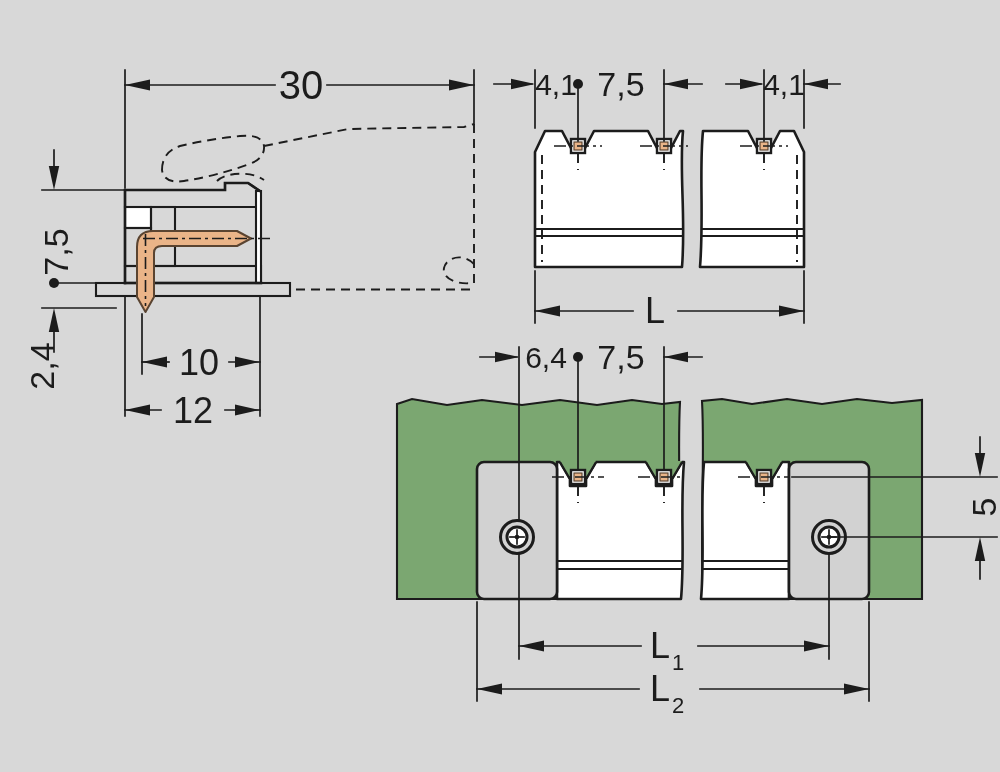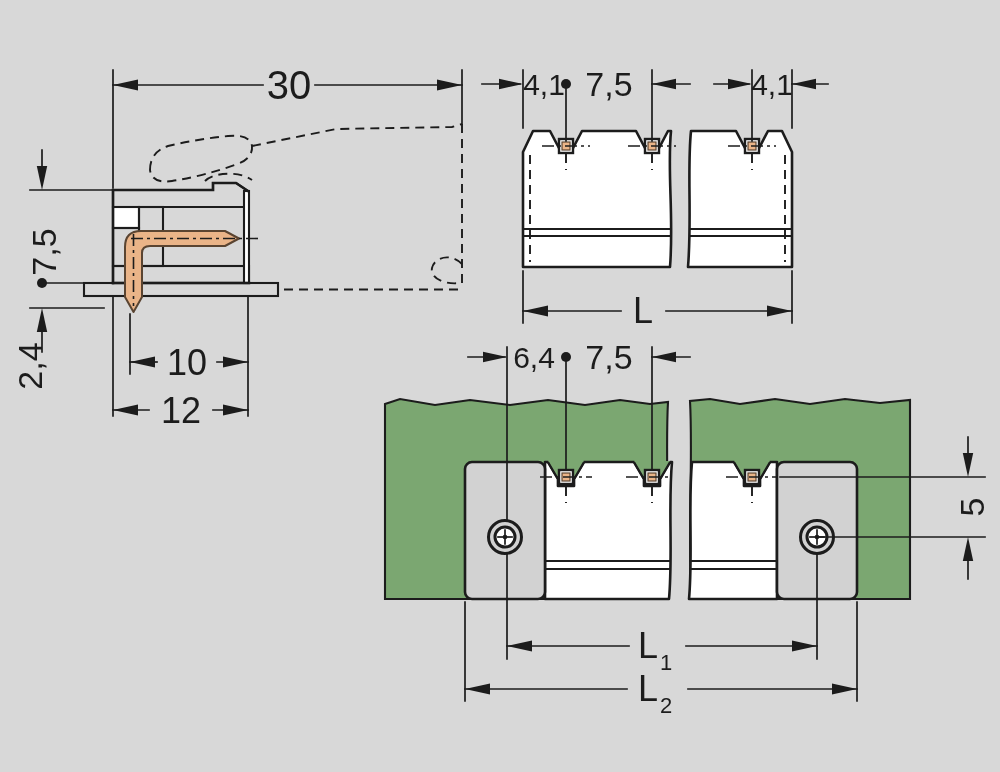--- a/index.html
+++ b/index.html
@@ -6,21 +6,21 @@
     --background:#d8d8d8;
     --line:#1c1c1c;
     --board-green:#7ba771;
     --board-hatch:#24402a;
     --copper:#eab488;
     --copper-outline:#5a4431;
     --flange-gray:#d2d2d2;
   }
   html,body{margin:0;padding:0;}
   body{background:var(--background);width:1000px;height:772px;overflow:hidden;}
-  .stage{position:relative;width:911px;height:772px;background:var(--background);}
+  .stage{position:relative;width:911px;height:772px;background:var(--background);margin-left:12px;}
   svg{position:absolute;left:0;top:0;}
   .ln{stroke:var(--line);stroke-width:2.6;fill:none;stroke-linecap:square;}
   .thin{stroke:var(--line);stroke-width:1.7;fill:none;stroke-linecap:square;}
   .med{stroke:var(--line);stroke-width:2.1;fill:none;}
   .dash{stroke:var(--line);stroke-width:1.9;fill:none;stroke-dasharray:9 6;}
   .dashdot{stroke:var(--line);stroke-width:1.6;fill:none;stroke-dasharray:12 4 3 4;}
   .ah{fill:var(--line);stroke:none;}
   .whitefill{fill:#ffffff;}
   .greenfill{fill:var(--board-green);}
   .flange{fill:var(--flange-gray);stroke:var(--line);stroke-width:2.6;}

